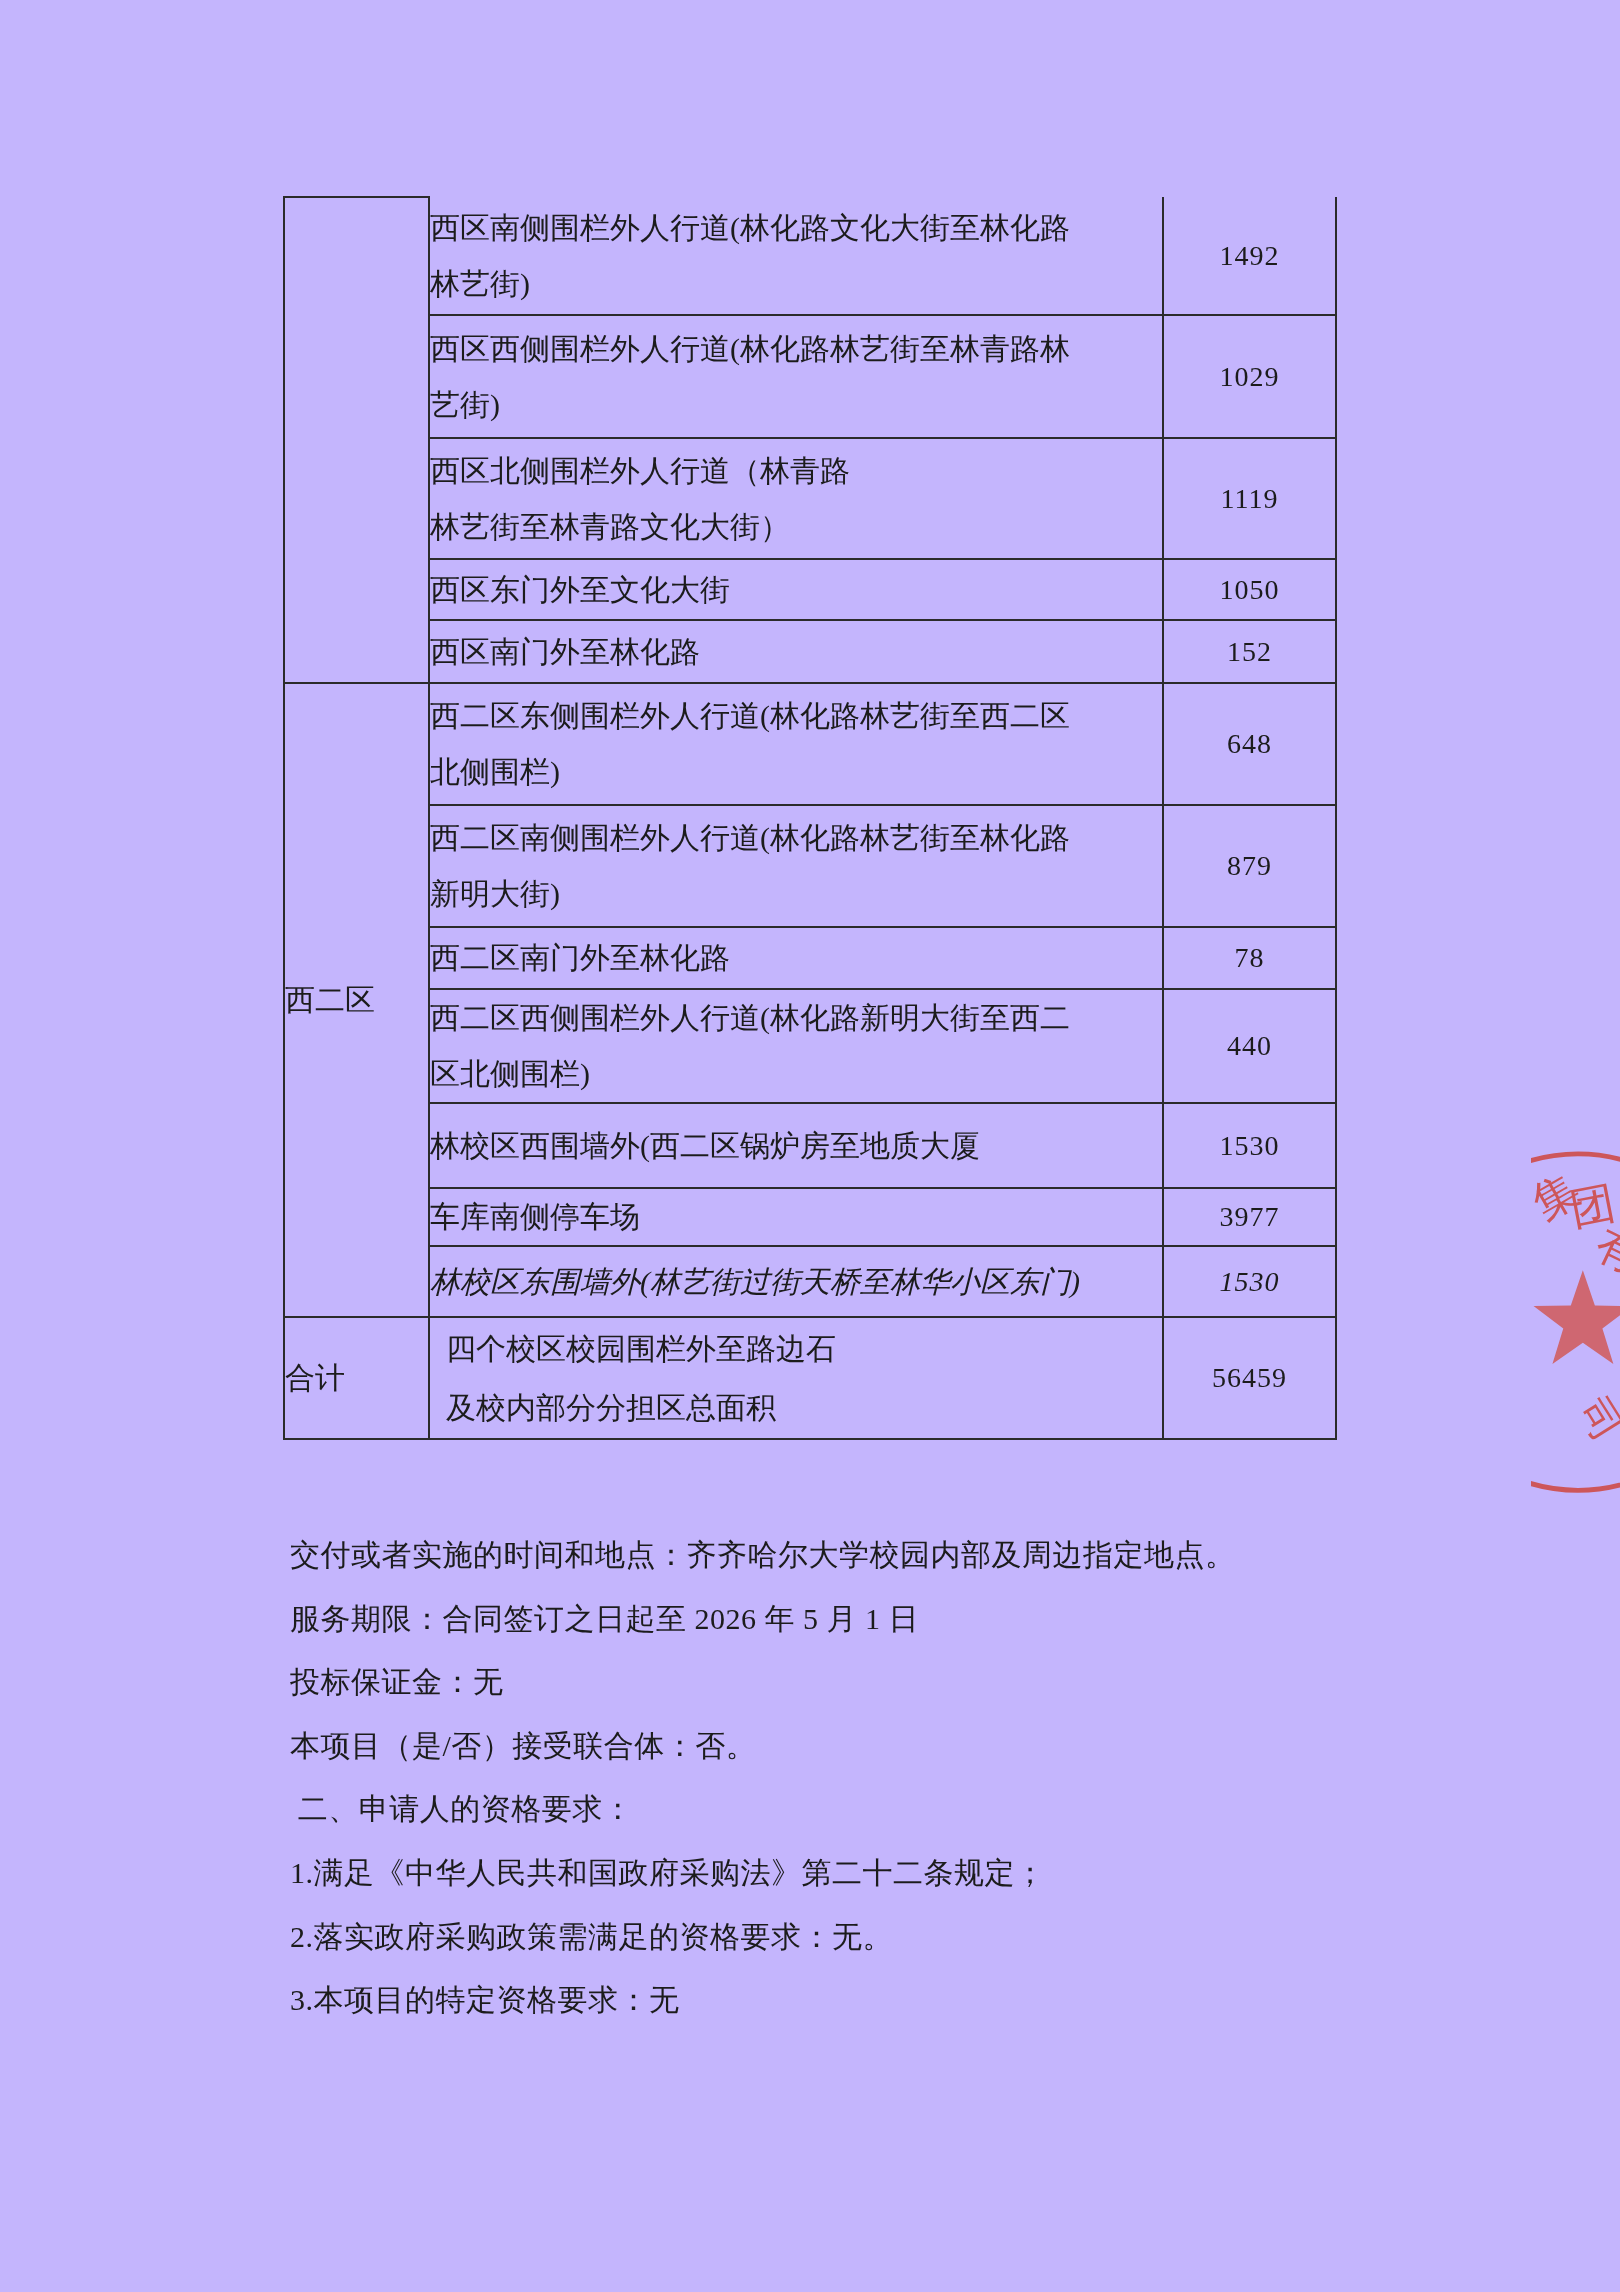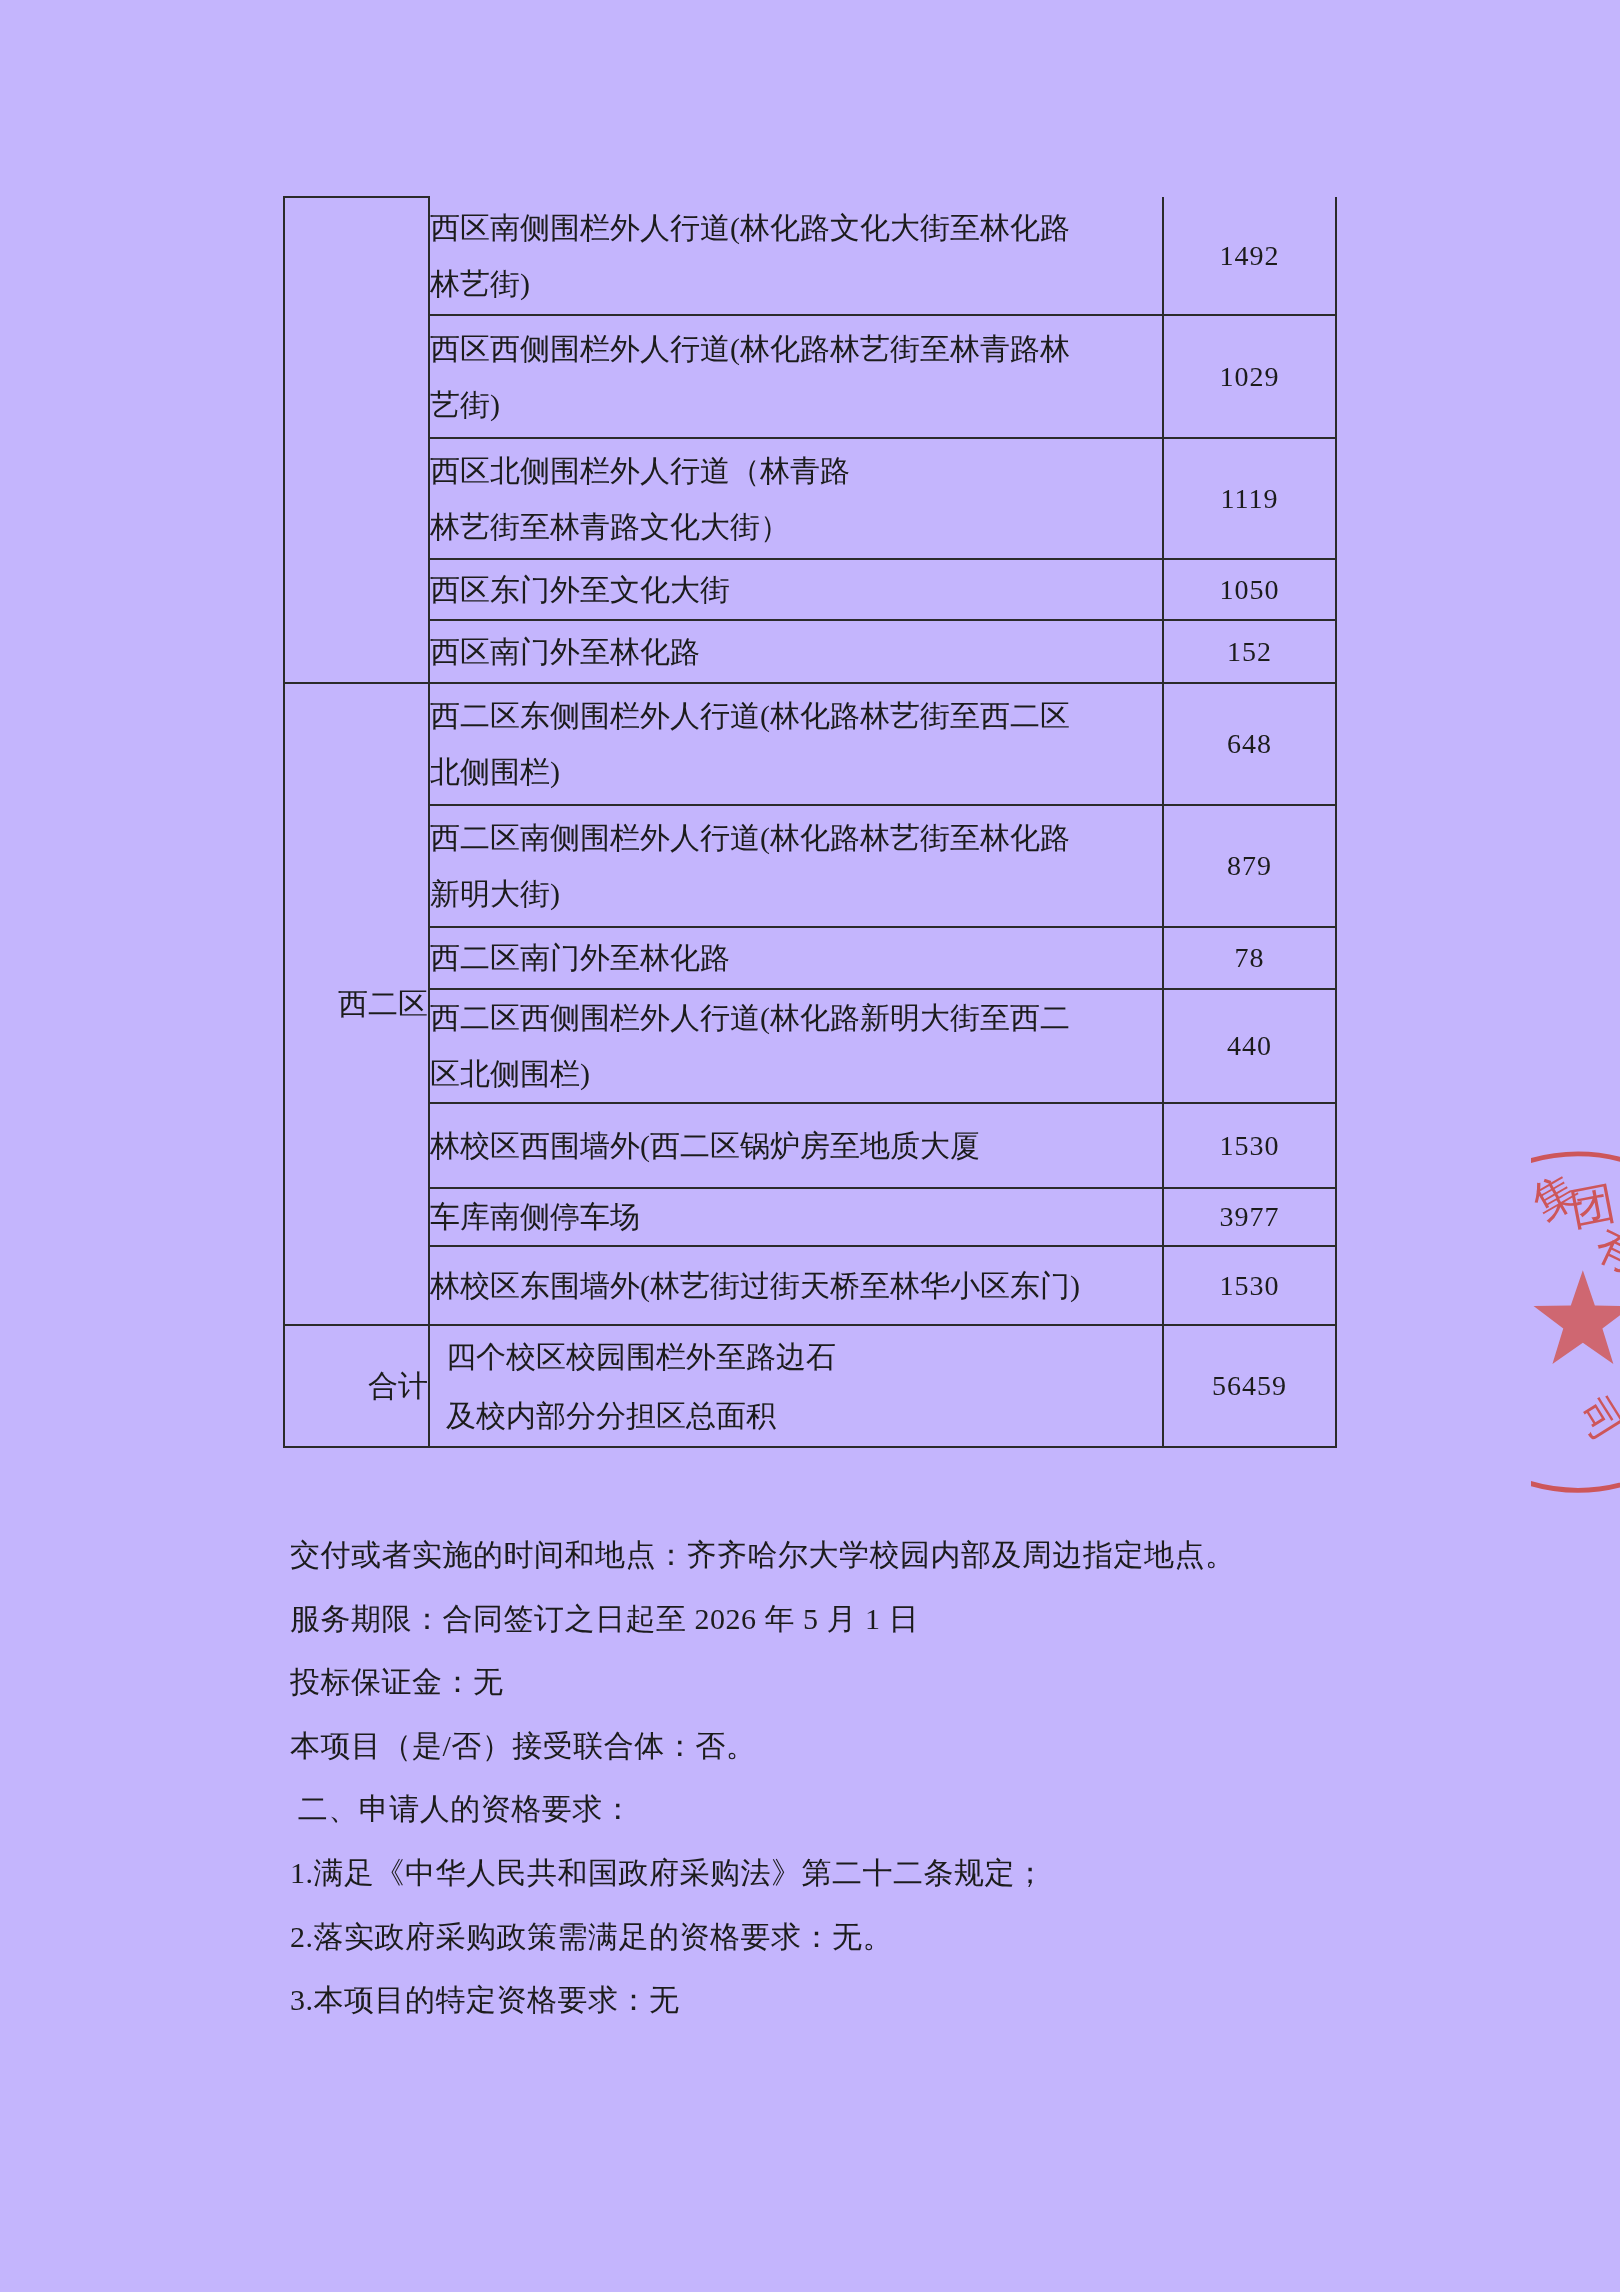--- a/index.html
+++ b/index.html
@@ -17,39 +17,39 @@
     border-left:2.9px solid #2b2b2b;border-right:2.9px solid #2b2b2b;
     border-bottom:2.9px solid #2b2b2b;border-top:0;
     font-size:30px;
   }
   table.area-table td{
     border:2px solid #2b2b2b;vertical-align:middle;
     padding:0;overflow:hidden;
   }
   
   tr.first-row td.desc-cell, tr.first-row td.value-cell{border-top:0;}
-  td.group-cell{text-align:right;}
+  td.group-cell{text-align:left;}
   td.desc-cell{text-align:left;padding-left:13.7px;padding-right:5.9px;}
   td.desc-cell .line{line-height:56px;}
   td.value-cell{text-align:center;font-size:28px;letter-spacing:1px;}
   tr.total-row td.desc-cell{text-align:left;padding-left:16px;}
   tr.total-row td.desc-cell .line{line-height:59px;}
   
   tr:nth-child(1){height:118px;}
   tr:nth-child(2){height:123px;}
   tr:nth-child(3){height:121px;}
   tr:nth-child(4){height:61px;}
   tr:nth-child(5){height:63px;margin-top:29px;}
   tr:nth-child(6){height:122px;}
   tr:nth-child(7){height:122px;}
   tr:nth-child(8){height:62px;}
   tr:nth-child(9){height:113px;}
   tr:nth-child(10){height:85px;margin-top:40px;}
   tr:nth-child(11){height:58px;}
-  tr:nth-child(12){height:79px;}
+  tr:nth-child(12){height:71px;font-style:italic;}
   tr:nth-child(13){height:122px;}
 
   
   .terms{
     position:absolute;left:290px;top:1533px;width:1225px;
     font-size:30px;
   }
   .terms p{margin:0 0 20.6px 0;line-height:43px;letter-spacing:0.5px;}
   .terms p.indented{padding-left:7.8px;}
 

